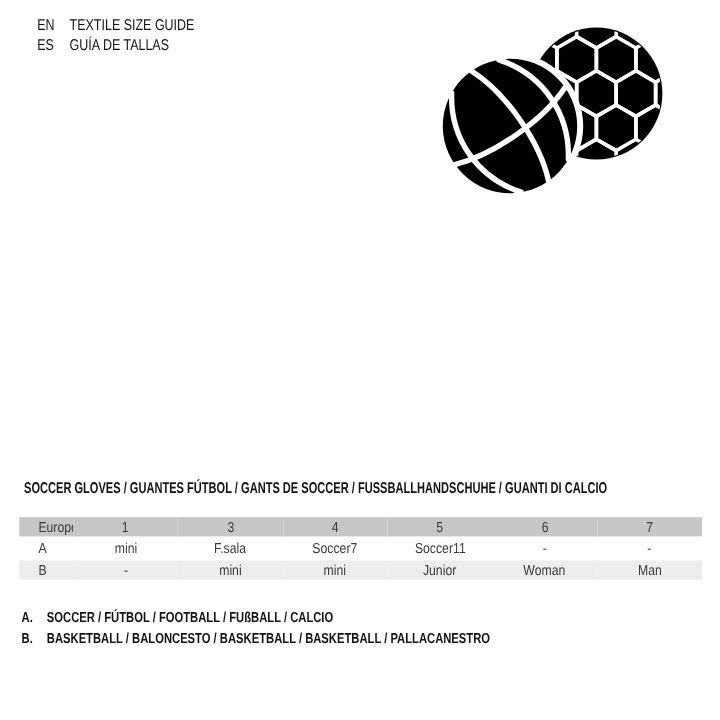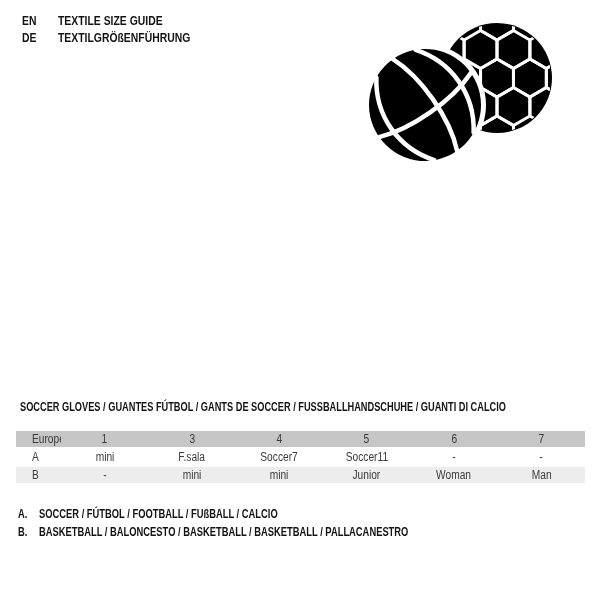--- a/index.html
+++ b/index.html
@@ -11,21 +11,21 @@
 
   
   .cond   { display:inline-block; transform:scaleX(0.80); transform-origin:0 50%; white-space:nowrap; }
   .cond-t { display:inline-block; transform:scaleX(0.71); transform-origin:0 50%; white-space:nowrap; }
   .cond-f { display:inline-block; transform:scaleX(0.78); transform-origin:0 50%; white-space:nowrap; }
   .cc     { display:inline-block; transform:scaleX(0.85); transform-origin:50% 50%; white-space:nowrap; }
   .cl     { display:inline-block; transform:scaleX(0.85); transform-origin:0 50%; white-space:nowrap; }
 
   
   .lang-list { position:absolute; left:22px; top:12px; color:#121212; }
-  .lang-row  { display:flex; line-height:17.4px; font-size:13px; font-weight:bold; }
+  .lang-row  { display:flex; line-height:17.4px; font-size:13px; font-weight:normal;text-align:center; }
   .lang-code { width:36px; flex:0 0 36px; }
 
   
   .balls { position:absolute; left:350px; top:8px; width:240px; height:170px; }
 
   
   .section-title {
     position:absolute; left:20px; top:399px;
     font-size:13px; font-weight:bold; color:#121212; white-space:nowrap;
   }
@@ -57,22 +57,22 @@
 <body>
 
 <div class="canvas">
 
   <div class="lang-list">
     <div class="lang-row">
       <span class="lang-code"><span class="cond">EN</span></span>
       <span class="cond">TEXTILE SIZE GUIDE</span>
     </div>
     <div class="lang-row">
-      <span class="lang-code"><span class="cond">DE</span></span>
-      <span class="cond">TEXTILGRÖßENFÜHRUNG</span>
+      <span class="lang-code"><span class="cond">ES</span></span>
+      <span class="cond">GUÍA DE TALLAS</span>
     </div>
   </div>
 
   <svg class="balls" viewBox="0 0 240 170" aria-hidden="true">
     <defs>
       <clipPath id="soccer-clip">
           <circle cx="147" cy="70" r="54"></circle>
         </clipPath>
     </defs>
 

